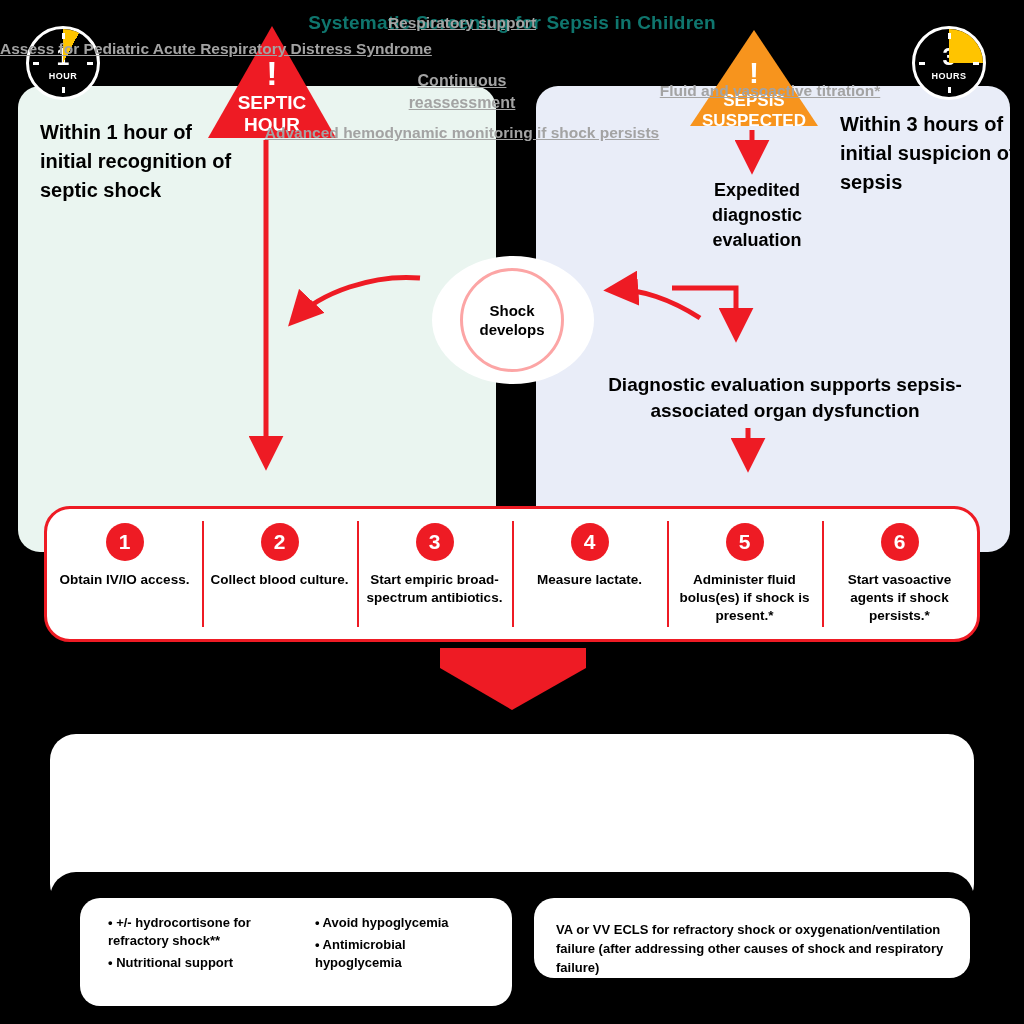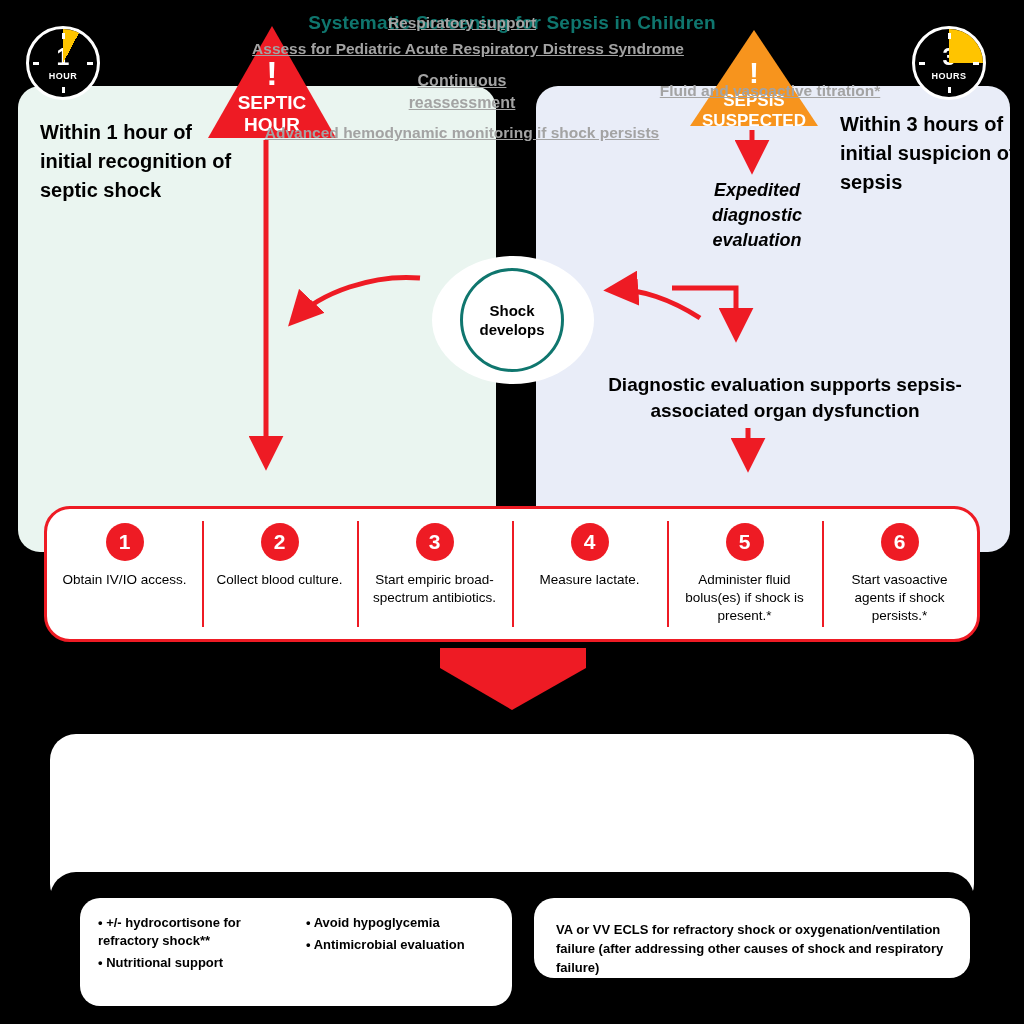--- a/index.html
+++ b/index.html
@@ -144,21 +144,20 @@
   .hl-right { left: 840px; top: 110px; width: 180px; }
 
   .expedited {
     position: absolute;
     left: 672px; top: 178px;
     width: 170px;
     text-align: center;
     font-weight: bold;
     font-size: 18px;
     line-height: 25px;
-    font-style: italic;
   }
 
   .diag-support {
     position: absolute;
     left: 560px; top: 372px;
     width: 450px;
     text-align: center;
     font-weight: bold;
     font-size: 19px;
     line-height: 26px;
@@ -169,21 +168,21 @@
     position: absolute;
     left: 432px; top: 256px;
     width: 162px; height: 128px;
     background: #ffffff;
     border-radius: 50%;
   }
   .shock-ring {
     position: absolute;
     left: 460px; top: 268px;
     width: 104px; height: 104px;
-    border: 3px solid #0f766e;
+    border: 3px solid #fca5a5;
     border-radius: 50%;
     box-sizing: border-box;
     display: flex;
     align-items: center;
     justify-content: center;
     text-align: center;
     font-weight: bold;
     font-size: 15px;
     line-height: 19px;
   }
@@ -222,21 +221,21 @@
     color: #ffffff;
     font-weight: bold;
     font-size: 21px;
     display: flex;
     align-items: center;
     justify-content: center;
   }
   .numtext {
     margin-top: 10px;
     text-align: center;
-    font-weight: normal;
+    font-weight: bold;
     font-size: 13.5px;
     line-height: 18px;
     padding: 0 8px;
   }
 
   
   .bottom-card {
     position: absolute;
     left: 50px; top: 734px;
     width: 924px; height: 176px;
@@ -248,22 +247,21 @@
     font-weight: bold;
     color: #a3a3a3;
     text-decoration: underline;
   }
   .bc-resp {
     left: 0; top: 14px; width: 924px;
     text-align: center;
     font-size: 15.5px;
   }
   .bc-ards {
-    left: 6px; top: 40px; width: 924px;
-    text-align: center;
+    left: 0; top: 40px; width: 924px;
     font-size: 15.5px;
   }
   .bc-source {
     left: 12px; top: 82px; width: 290px;
     text-align: center;
     font-size: 15.5px;
   }
   .bc-fluid {
     left: 620px; top: 82px; width: 300px;
     text-align: center;
@@ -291,21 +289,21 @@
   }
   .pill {
     position: absolute;
     background: #ffffff;
     border-radius: 20px;
     box-sizing: border-box;
   }
   .pill-left {
     left: 80px; top: 898px;
     width: 432px; height: 108px;
-    padding: 16px 18px;
+    padding: 16px 28px;
     display: flex;
     gap: 18px;
   }
   .pill-right {
     left: 534px; top: 898px;
     width: 436px; height: 80px;
     padding: 22px 22px;
   }
   .bullets {
     font-weight: bold;
@@ -436,21 +434,21 @@
 
   <div class="black-strip"></div>
 
   <div class="pill pill-left">
     <div class="bullets" style="width:190px;">
       <div>• +/- hydrocortisone for refractory shock**</div>
       <div>• Nutritional support</div>
     </div>
     <div class="bullets" style="width:170px;">
       <div>• Avoid hypoglycemia</div>
-      <div>• Antimicrobial evaluation</div>
+      <div>• Antimicrobial hypoglycemia</div>
     </div>
   </div>
 
   <div class="pill pill-right">
     <div class="pill-right-text">VA or VV ECLS for refractory shock or oxygenation/ventilation failure (after addressing other causes of shock and respiratory failure)</div>
   </div>
 
 </div>
 
 </body></html>

